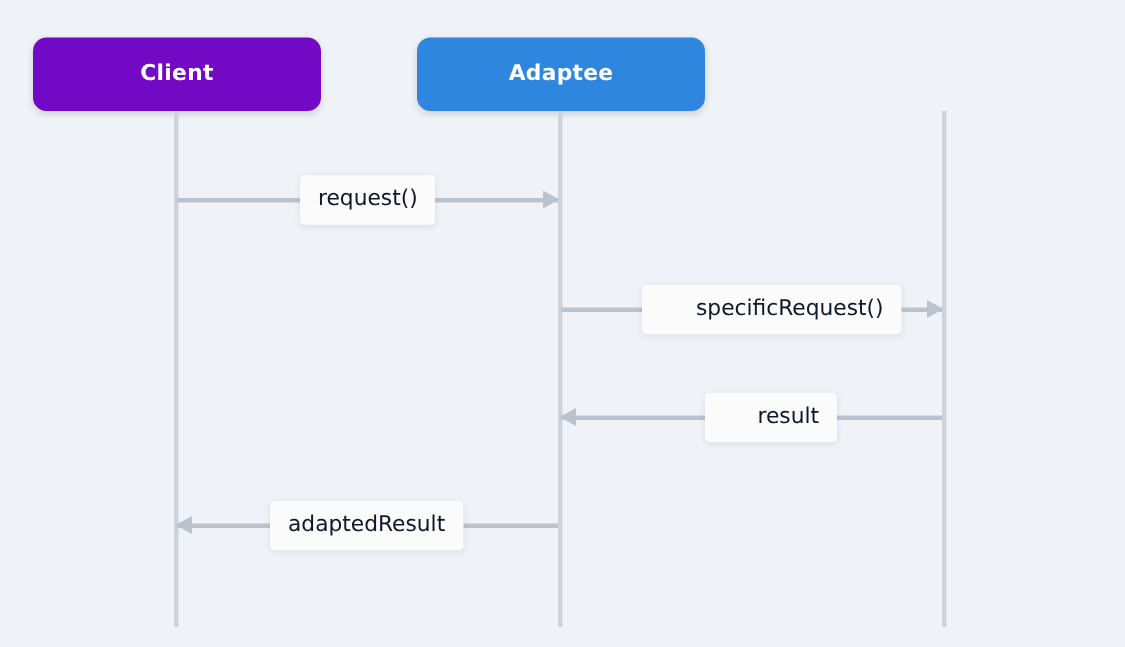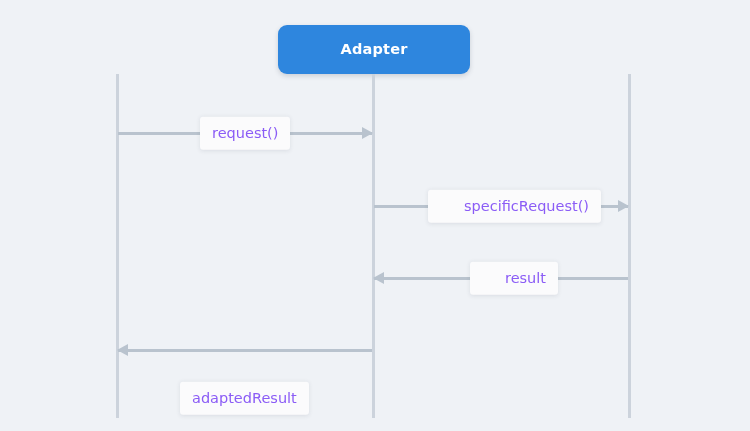--- a/index.html
+++ b/index.html
@@ -84,48 +84,51 @@
   }
   .message.to-left .msg-head {
     left: -1px;
     border-right: 11px solid #b9c3ce;
   }
   .msg-label {
     position: absolute;
     top: 0;
     transform: translateY(-50%);
     background: #fbfbfc;
-    color: #8b5cf6;
+    color: #0f172a;
     font-size: 14.5px;
     line-height: 1;
     padding: 9px 12px;
     border-radius: 3px;
     white-space: nowrap;
     box-shadow: 0 1px 4px rgba(40, 50, 70, 0.10);
   }
 
   #message-request         { left: 118px; top: 133px; width: 254px; }
   #message-request .msg-label         { left: 82px; }
 
   #message-specific-request{ left: 374px; top: 206px; width: 254px; }
   #message-specific-request .msg-label{ left: 54px; padding-left: 36px; }
 
   #message-result          { left: 374px; top: 278px; width: 254px; }
   #message-result .msg-label          { left: 96px; padding-left: 35px; }
 
   #message-adapted-result  { left: 118px; top: 350px; width: 254px; }
-  #message-adapted-result .msg-label  { left: 62px; margin-top: 48px; }
+  #message-adapted-result .msg-label  { left: 62px; }
 </style>
 </head>
 <body>
 
 <div id="diagram">
 
+  <div class="participant" id="participant-client">
+    <span class="p-label">Client</span>
+  </div>
   <div class="participant" id="participant-adapter">
-    <span class="p-label">Adapter</span>
+    <span class="p-label">Adaptee</span>
   </div>
 
   <div class="lifeline" id="lifeline-client"></div>
   <div class="lifeline" id="lifeline-adapter"></div>
   <div class="lifeline" id="lifeline-adaptee"></div>
 
   <div class="message to-right" id="message-request">
     <div class="msg-line"></div>
     <div class="msg-head"></div>
     <div class="msg-label">request()</div>

